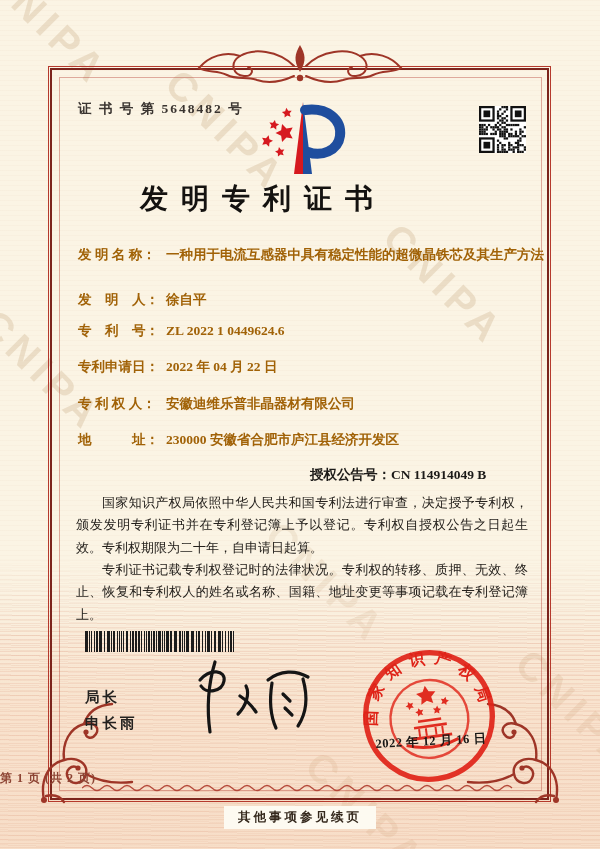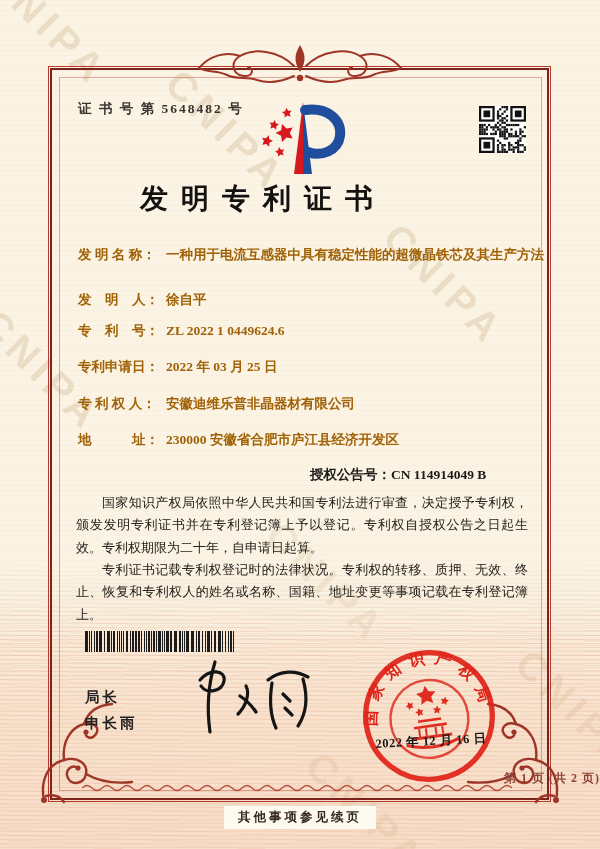--- a/index.html
+++ b/index.html
@@ -36,21 +36,21 @@
   .row .lbl{display:inline-block;min-width:88px;}
   .row2{position:absolute;left:310px;font-size:13.5px;font-weight:700;color:#1c1a18;white-space:nowrap;}
   .paras{position:absolute;left:76px;top:492px;width:452px;font-size:13px;line-height:1.72;
     color:#24201c;text-align:justify;font-weight:400;}
   .paras p{margin:0;text-indent:2em;}
   .signer{position:absolute;left:85px;top:684px;font-family:Liberation Serif, serif;
     font-weight:bold;font-size:14.5px;color:#242220;letter-spacing:3px;line-height:1.8;}
   .seal-date{position:absolute;left:358px;top:733px;width:146px;text-align:center;
     font-size:12.5px;font-weight:bold;color:#181715;transform:rotate(-3deg);
     letter-spacing:0.5px;z-index:6;white-space:nowrap;}
-  .page-info{position:absolute;left:0;top:770px;width:600px;text-align:right;
+  .page-info{position:absolute;left:0;top:770px;width:600px;text-align:left;
     font-size:12px;color:#8d4434;letter-spacing:1px;font-weight:600;}
   .foot-note{position:absolute;left:0;top:806px;width:600px;text-align:center;z-index:4;}
   .foot-note span{display:inline-block;background:#fdfaf1;padding:3px 14px;
     font-size:12.5px;color:#35291d;letter-spacing:3px;font-weight:600;}
   .seal-svg{position:absolute;left:356px;top:643px;z-index:5;transform:rotate(-8deg);}
   .sig-svg{position:absolute;left:182px;top:650px;z-index:5;}
   .logo-svg{position:absolute;left:252px;top:98px;}
   .qr-svg{position:absolute;left:479px;top:106px;}
   .bc-svg{position:absolute;left:85px;top:631px;}
 </style>
@@ -283,21 +283,21 @@
     <div class="row" style="top:246px">
       <span class="lbl">发 明 名 称：</span><span>一种用于电流互感器中具有稳定性能的超微晶铁芯及其生产方法</span>
     </div>
     <div class="row" style="top:291px">
       <span class="lbl">发　明　人：</span><span>徐自平</span>
     </div>
     <div class="row" style="top:322px">
       <span class="lbl">专　利　号：</span><span>ZL 2022 1 0449624.6</span>
     </div>
     <div class="row" style="top:358px">
-      <span class="lbl">专利申请日：</span><span>2022 年 03 月 25 日</span>
+      <span class="lbl">专利申请日：</span><span>2022 年 04 月 22 日</span>
     </div>
     <div class="row" style="top:395px">
       <span class="lbl">专 利 权 人：</span><span>安徽迪维乐普非晶器材有限公司</span>
     </div>
     <div class="row" style="top:431px">
       <span class="lbl">地　　　址：</span><span>230000 安徽省合肥市庐江县经济开发区</span>
     </div>
     <div class="row2" style="top:466px">
       <span>授权公告号：</span><span>CN 114914049 B</span>
     </div>

